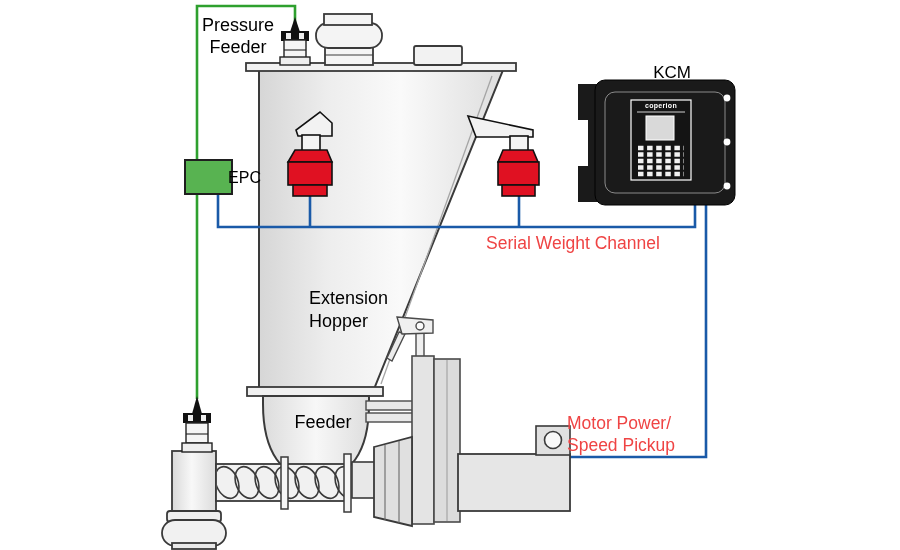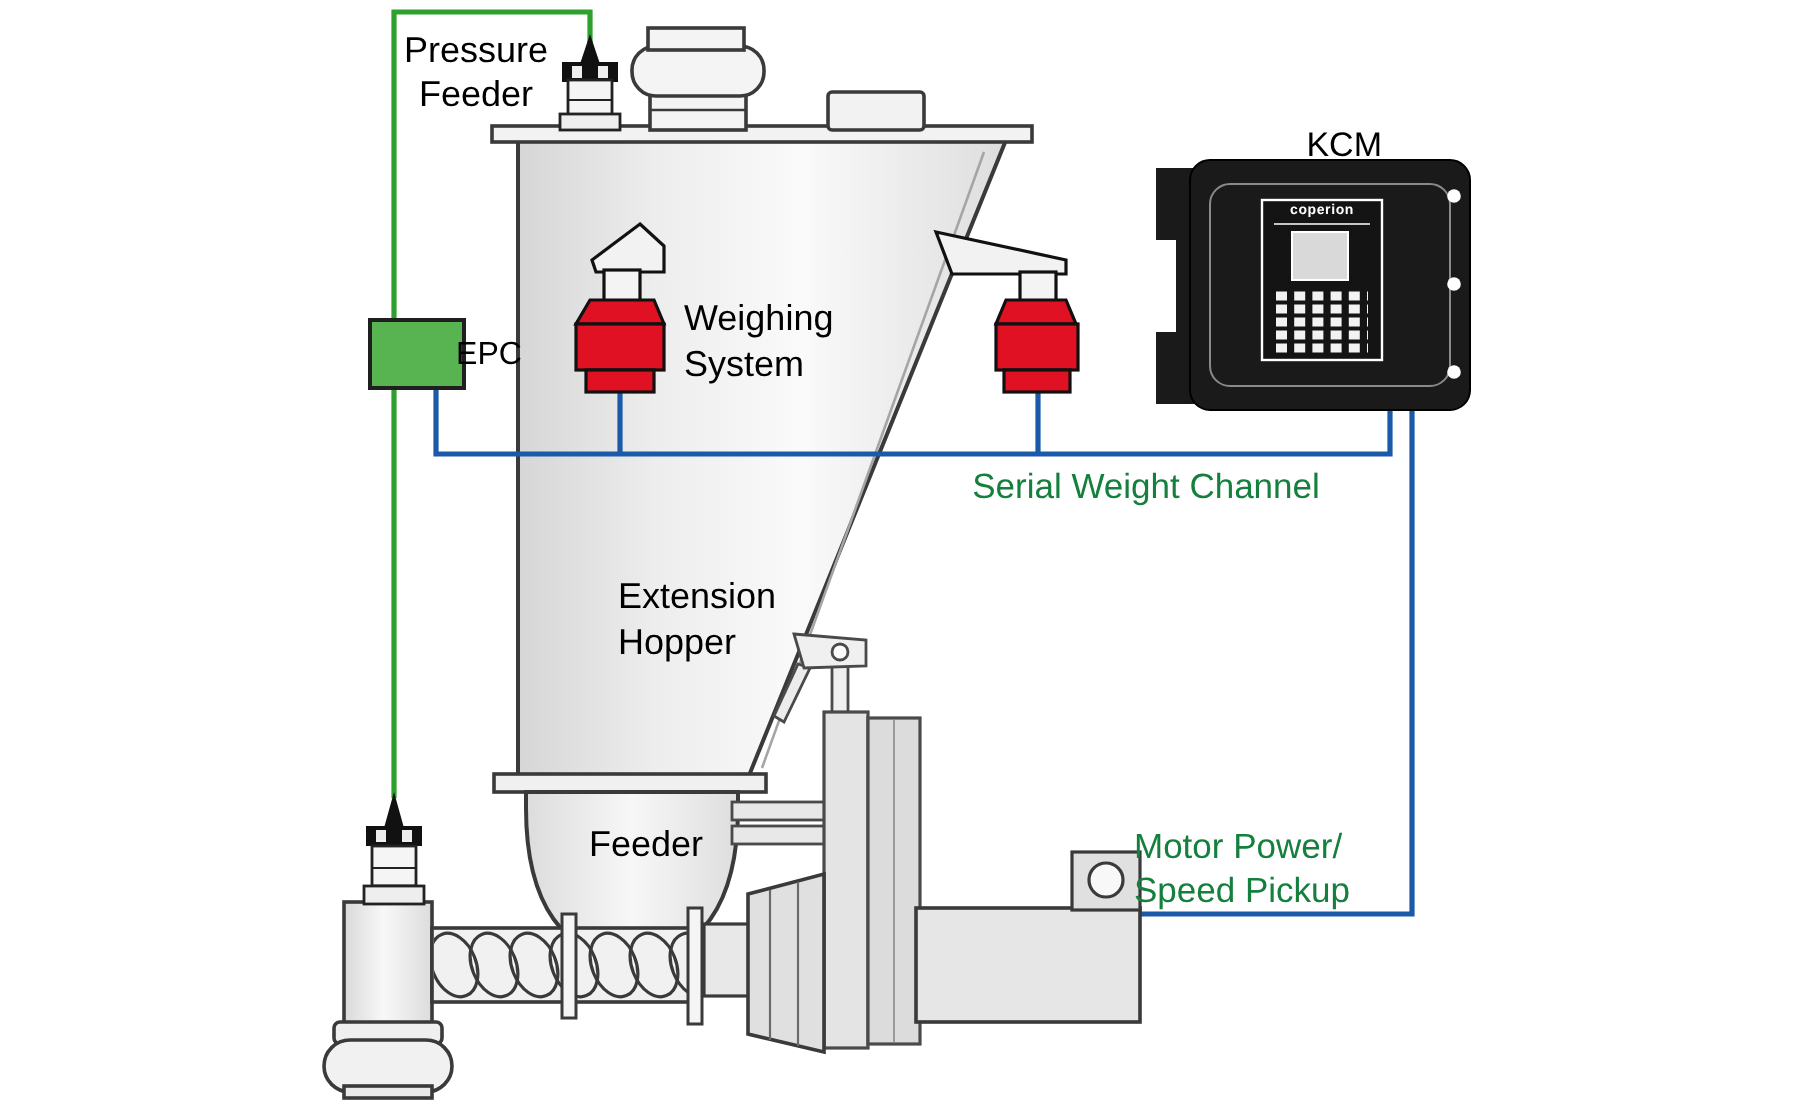--- a/index.html
+++ b/index.html
@@ -6,21 +6,21 @@
   .stage{
     position:relative;width:900px;height:550px;background:#ffffff;
     font-family:"Liberation Sans", sans-serif;overflow:hidden;
   }
   .stage svg{position:absolute;left:0;top:0;}
   .lbl{
     position:absolute;color:#000000;font-size:18px;line-height:22px;
     white-space:nowrap;
   }
   .lbl.center{text-align:center;}
-  .lbl.blue{color:#15803d;}
+  .lbl.blue{color:#ef4444;}
   .lbl .ln{display:block;}
   #lbl-weighing,#lbl-extension{line-height:23px;}
   #lbl-epc{font-size:16px;width:47px;text-align:center;margin-left:36px;}
   #lbl-kcm{font-size:17px;width:96px;text-align:right;}
   #lbl-serial{font-size:17.5px;width:232px;text-align:center;}
   #lbl-feeder{width:80px;text-align:center;}
   #lbl-motor{font-size:17.5px;width:142px;text-align:left;line-height:22px;}
   #lbl-pressure{width:104px;text-align:center;}
   #kcm-brand{
     position:absolute;left:631px;top:101px;width:60px;text-align:center;
@@ -187,24 +187,20 @@
   </g>
 </svg>
 
 <div class="lbl center" id="lbl-pressure" style="left:186px;top:14px;">
   <span class="ln">Pressure</span>
   <span class="ln">Feeder</span>
 </div>
 
 <div class="lbl" id="lbl-epc" style="left:185px;top:167px;">EPC</div>
 
-<div class="lbl" id="lbl-weighing" style="left:342px;top:148px;">
-  <span class="ln">Weighing</span>
-  <span class="ln">System</span>
-</div>
 
 <div class="lbl" id="lbl-kcm" style="left:595px;top:62px;">KCM</div>
 
 <div class="lbl blue" id="lbl-serial" style="left:457px;top:232px;">Serial Weight Channel</div>
 
 <div class="lbl" id="lbl-extension" style="left:309px;top:287px;">
   <span class="ln">Extension</span>
   <span class="ln">Hopper</span>
 </div>
 

